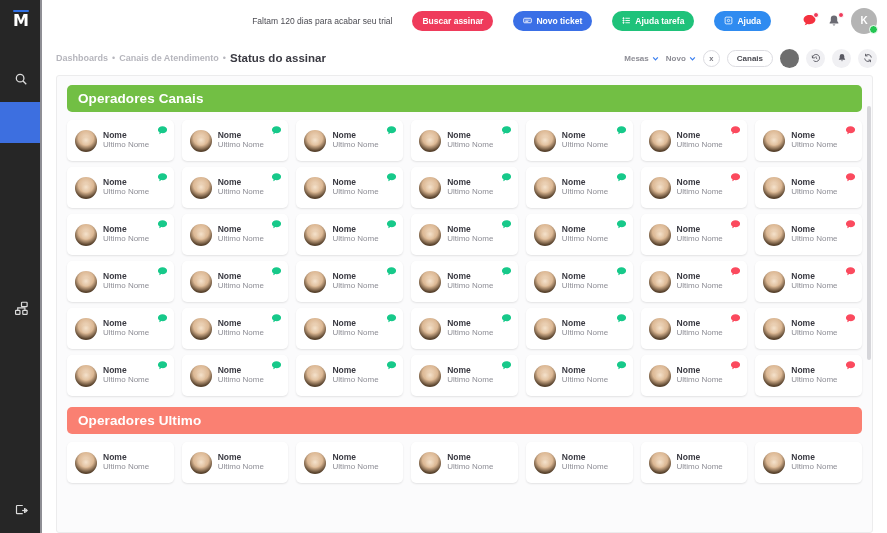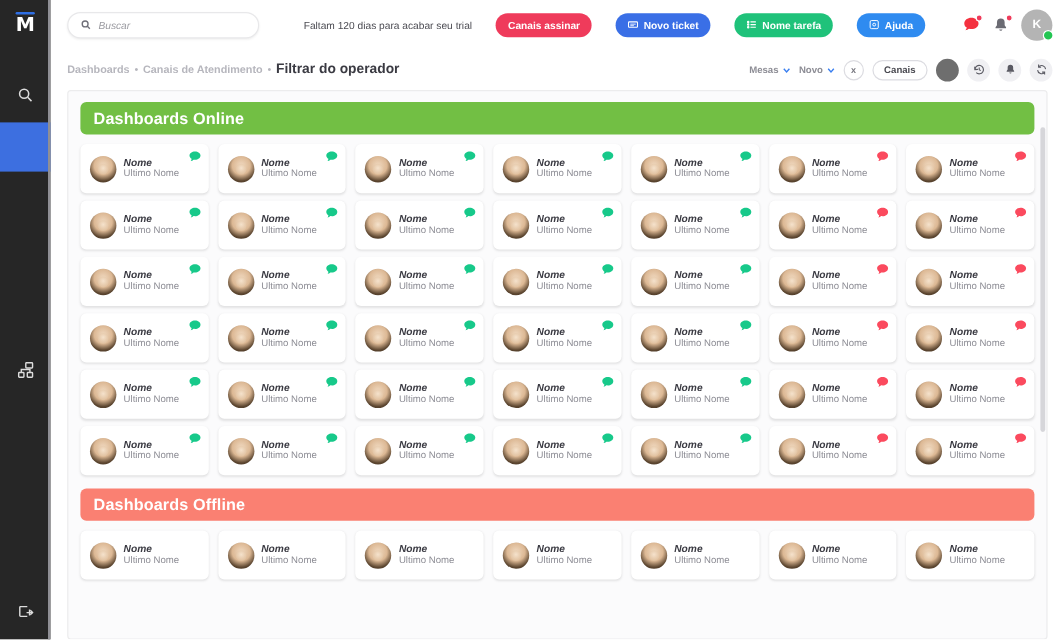--- a/index.html
+++ b/index.html
@@ -139,21 +139,21 @@
     width:22px; height:22px; border-radius:50%; flex:0 0 22px; overflow:hidden;
     background: radial-gradient(circle at 50% 36%, #f0d9c0 0%, #dcb894 42%, #5c4630 72%, #3a2b1c 100%);
     position:relative;
   }
   .op-avatar::after{
     content:""; position:absolute; left:50%; top:52%; width:9px; height:9px;
     transform:translate(-50%,-50%); border-radius:50%;
     background: radial-gradient(circle at 50% 40%, #f5e2cc 0%, #e2c3a2 70%, #c9a881 100%);
   }
   .op-meta { display:flex; flex-direction:column; gap:1px; min-width:0; }
-  .op-name { font-size:8.5px; font-weight:700; color:#3a3a42; line-height:1.1;font-style:italic; }
+  .op-name { font-size:8.5px; font-weight:700; color:#3a3a42; line-height:1.1; }
   .op-last { font-size:8px; color:#8d8d95; line-height:1.1; }
   .badge-bubble { position:absolute; top:5px; right:6px; width:11px; height:11px; }
   .badge-bubble svg { display:block; }
 
   .scrollbar-v {
     position:absolute; right:1px; top:4px; width:4px; height: 96%;
     background: transparent;
   }
   .scrollbar-thumb {
     position:absolute; right:0; top:6%; width:4px; height:58%;
@@ -209,54 +209,47 @@
         <path d="M17 8v8"></path>
           <path d="M13 12h8"></path>
           <path d="M18 9l3 3-3 3"></path>
       </svg>
     </div>
   </nav>
 
   <div class="main">
 
     <header class="topbar">
-      <div class="search-box">
-        <svg width="9" height="9" viewBox="0 0 24 24" fill="none" stroke="#6f6f78" stroke-width="3">
-          <circle cx="10.5" cy="10.5" r="6.5"></circle>
-            <line x1="15.5" y1="15.5" x2="21" y2="21"></line>
-        </svg>
-        <span class="search-ph">Buscar</span>
-      </div>
 
       <div class="trial-wrap">
         <span class="trial-text">Faltam 120 dias para acabar seu trial</span>
 
         <button class="pill pink">
-          <span>Canais assinar</span>
+          <span>Buscar assinar</span>
         </button>
 
         <button class="pill blue">
           <svg width="9" height="9" viewBox="0 0 24 24" fill="#fff">
             <rect x="2" y="6" width="20" height="12" rx="2" fill="none" stroke="#fff" stroke-width="2.4"></rect>
             <line x1="6" y1="11" x2="18" y2="11" stroke="#fff" stroke-width="2"></line>
             <line x1="6" y1="14.5" x2="14" y2="14.5" stroke="#fff" stroke-width="2"></line>
           </svg>
           <span>Novo ticket</span>
         </button>
 
         <button class="pill green">
           <svg width="9" height="9" viewBox="0 0 24 24" fill="none" stroke="#fff" stroke-width="2.4">
             <line x1="9" y1="6" x2="21" y2="6"></line>
               <line x1="9" y1="12" x2="21" y2="12"></line>
               <line x1="9" y1="18" x2="21" y2="18"></line>
             <circle cx="4" cy="6" r="1.6" fill="#fff"></circle>
               <circle cx="4" cy="12" r="1.6" fill="#fff"></circle>
               <circle cx="4" cy="18" r="1.6" fill="#fff"></circle>
           </svg>
-          <span>Nome tarefa</span>
+          <span>Ajuda tarefa</span>
         </button>
 
         <button class="pill lblue">
           <svg width="9" height="9" viewBox="0 0 24 24" fill="none" stroke="#fff" stroke-width="2.2">
             <rect x="3" y="3" width="18" height="18" rx="3"></rect>
             <circle cx="12" cy="12" r="3.2"></circle>
           </svg>
           <span>Ajuda</span>
         </button>
 
@@ -280,21 +273,21 @@
           </div>
         </div>
       </div>
     </header>
 
     <div class="crumbrow">
       <span class="crumb">Dashboards</span>
       <span class="crumb-sep">•</span>
       <span class="crumb">Canais de Atendimento</span>
       <span class="crumb-sep">•</span>
-      <span class="crumb-current">Filtrar do operador</span>
+      <span class="crumb-current">Status do assinar</span>
 
       <div class="filters">
         <div class="fdrop">
           <span>Mesas</span>
           <svg width="7" height="7" viewBox="0 0 24 24" fill="none" stroke="#3a7ff0" stroke-width="4">
             <polyline points="4,8 12,17 20,8"></polyline>
           </svg>
         </div>
         <div class="fdrop">
           <span>Novo</span>
@@ -331,21 +324,21 @@
           </svg>
         </div>
       </div>
     </div>
 
     <div class="content">
       <div class="panel">
         <div class="scroll-area">
 
           <div class="section-banner banner-online">
-            <span>Dashboards Online</span>
+            <span>Operadores Canais</span>
           </div>
           <div class="grid" id="grid-online">
               <div class="op-card">
                 <div class="op-avatar"></div>
                 <div class="op-meta">
                   <span class="op-name">Nome</span>
                   <span class="op-last">Ultimo Nome</span>
                 </div>
                 <span class="badge-bubble">
                   <svg width="11" height="11" viewBox="0 0 24 24" fill="#17c98a">
@@ -841,21 +834,21 @@
                 </div>
                 <span class="badge-bubble">
                   <svg width="11" height="11" viewBox="0 0 24 24" fill="#fb4a5e">
                     <path d="M12 2.5C6.5 2.5 2 5.9 2 10.1c0 2.4 1.5 4.6 3.8 6-.1 1.4-.7 2.9-1.6 4 2-.4 3.9-1.4 5.2-2.6.8.2 1.7.3 2.6.3 5.5 0 10-3.4 10-7.7S17.5 2.5 12 2.5z"></path>
                   </svg>
                 </span>
               </div>
             </div>
 
           <div class="section-banner banner-offline" style="margin-top:11px;">
-            <span>Dashboards Offline</span>
+            <span>Operadores Ultimo</span>
           </div>
           <div class="grid" id="grid-offline">
               <div class="op-card">
                 <div class="op-avatar"></div>
                 <div class="op-meta">
                   <span class="op-name">Nome</span>
                   <span class="op-last">Ultimo Nome</span>
                 </div>
               </div>
               <div class="op-card">

